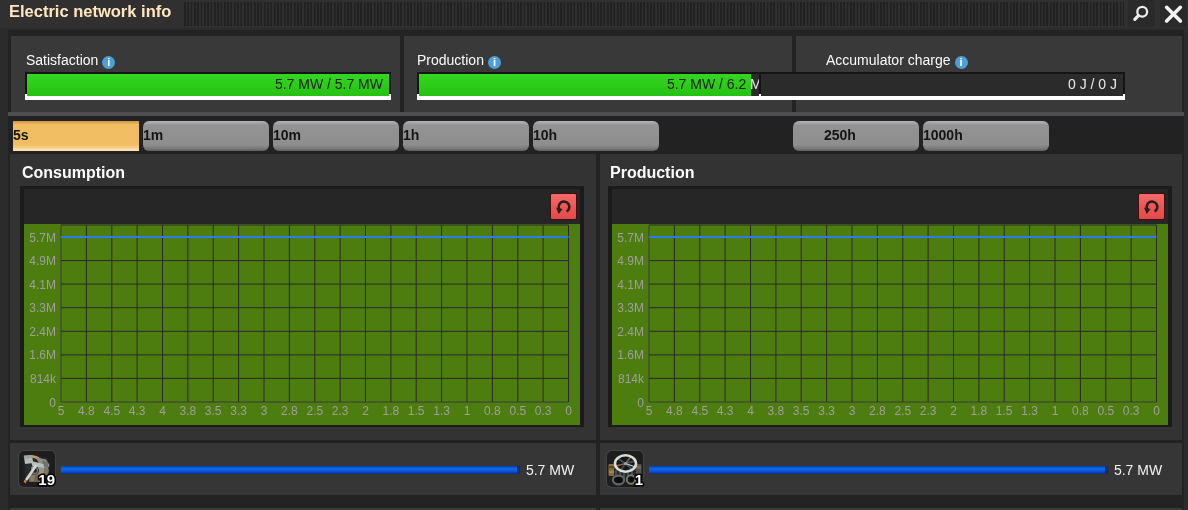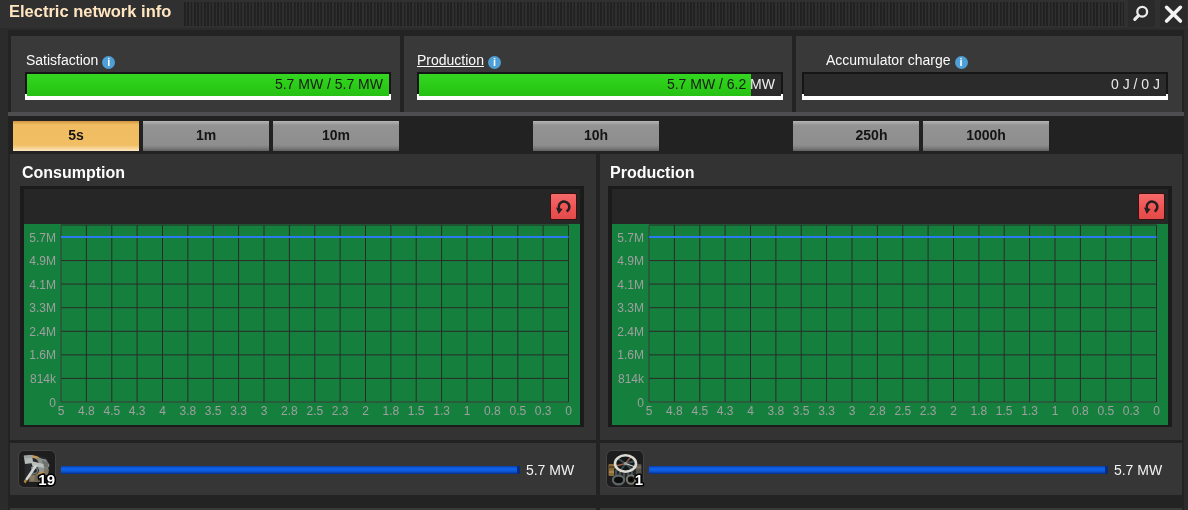--- a/index.html
+++ b/index.html
@@ -16,30 +16,30 @@
 #statbevel{left:8px;top:112px;width:1176px;height:4px;background:#4e4d4f;}
 .statbox{top:36px;height:76px;background:#3a393a;}
 .statlabel{top:52px;font-size:14px;color:#fbfbfb;font-weight:400;}
 .info{display:inline-block;width:13px;height:13px;border-radius:50%;background:#4d9fd6;color:#fff;font-size:11px;font-weight:bold;text-align:center;line-height:12px;vertical-align:-0.5px;margin-left:4px;}
 .pbar{top:72px;width:366px;height:28px;background:#161516;border-bottom:6px solid #ffffff;}
 .pfill{position:absolute;left:2px;top:2px;height:22px;background:linear-gradient(180deg,#35d621 0%,#2bcc17 55%,#27c015 100%);}
 .pempty{position:absolute;left:2px;top:2px;height:22px;width:362px;background:#2c2b2c;}
 .ptext{position:absolute;left:0;right:0;top:4px;font-size:14px;color:#1a1a1a;font-weight:400;text-align:right;padding-right:8px;}
 
 #tabstrip{left:8px;top:116px;width:1176px;height:38px;background:#232223;}
-.tab{top:121px;width:126px;height:30px;text-align:center;font-size:14px;font-weight:bold;color:#141414;line-height:29px;}
+.tab{top:121px;width:126px;height:30px;font-size:14px;font-weight:bold;color:#141414;line-height:29px;}
 .tab.sel{background:linear-gradient(180deg,#cf9340 0%,#f0bd62 12%,#f1be64 80%,#f5ce87 88%,#fde7c1 100%);}
-.tab.gray{background:linear-gradient(180deg,#b5b5b5 0%,#939393 14%,#8e8e8e 80%,#787878 92%,#5f5f5f 100%);}
+.tab.gray{background:linear-gradient(180deg,#b5b5b5 0%,#939393 14%,#8e8e8e 80%,#787878 92%,#5f5f5f 100%);border-radius:6px;}
 
 #lowbg{left:8px;top:154px;width:1176px;height:356px;background:#343334;}
 #divider{left:596px;top:154px;width:4px;height:356px;background:#242324;}
 .gtitle{top:164px;font-size:16px;font-weight:bold;color:#fdfdfd;}
 .chartframe{top:186px;width:564px;height:241px;background:#1c1b1c;}
 .legend{top:189px;width:556px;height:35px;background:#272627;}
-.plot{top:224px;width:556px;height:201px;background:#15803d;}
+.plot{top:224px;width:556px;height:201px;background:#4d7c0f;}
 .resetbtn{top:193px;width:27px;height:27px;background:linear-gradient(180deg,#f66a6a,#ee5252 60%,#e24b4b);border-radius:2px;border:1px solid #3a1010;}
 
 .rowsep{top:440px;height:3px;background:#232223;}
 .row1{top:443px;height:52px;background:#373637;}
 .rowdark{top:495px;height:14px;background:#242324;}
 .row2{top:508px;height:2px;background:#3a393a;}
 .slot{top:451px;width:36px;height:36px;background:#1e1d1e;border-radius:5px;box-shadow:0 0 0 1px #434243;}
 .cnt{position:absolute;right:-3px;bottom:-4px;width:42px;height:24px;will-change:transform;}
 .bluebar{top:466px;width:459px;height:8px;background:linear-gradient(180deg,#0a3da8 0%,#0e62ea 30%,#0d5cdf 60%,#0a3ea8 88%,#072c80 100%);}
 .bluecap{position:absolute;right:0;top:0;width:3px;height:8px;background:#082c7e;}
@@ -63,41 +63,42 @@
         <path d="M6.6 7.3 L20.4 21.1 M20.4 7.3 L6.6 21.1" stroke="#f2f2f2" stroke-width="3.6" stroke-linecap="round"></path>
       </svg>
   </div>
 
   <div class="abs" id="stats"></div>
   <div class="abs statbox" style="left:11px;width:389px;"></div>
   <div class="abs statbox" style="left:404px;width:388px;"></div>
   <div class="abs statbox" style="left:796px;width:386px;"></div>
   <div class="abs" id="statbevel"></div>
   <div class="abs statlabel" style="left:26px;">Satisfaction<span class="info">i</span></div>
-  <div class="abs statlabel" style="left:417px;text-decoration:underline;">Production<span class="info">i</span></div>
+  <div class="abs statlabel" style="left:417px;">Production<span class="info">i</span></div>
   <div class="abs statlabel" style="left:806px;margin-left:20px;">Accumulator charge<span class="info">i</span></div>
   <div class="abs pbar" style="left:25px;">
     <div class="pfill" style="width:362px;"></div>
     <div class="ptext">5.7 MW / 5.7 MW</div>
   </div>
   <div class="abs pbar" style="left:417px;">
     <div class="pempty"></div>
     <div class="pfill" style="width:332px;"></div>
     <div class="ptext" style="clip-path:inset(0 32px 0 0);">5.7 MW / 6.2 MW</div>
     <div class="ptext" style="color:#efefef;clip-path:inset(0 0 0 334px);">5.7 MW / 6.2 MW</div>
   </div>
-  <div class="abs pbar" style="left:802px;">
+  <div class="abs pbar" style="left:759px;">
     <div class="pempty"></div>
     <div class="ptext" style="color:#e8e8e8;">0 J / 0 J</div>
   </div>
 
   <div class="abs" id="tabstrip"></div>
   <div class="abs tab sel" style="left:13px;">5s</div>
   <div class="abs tab gray" style="left:143px;">1m</div>
   <div class="abs tab gray" style="left:273px;">10m</div>
+  <div class="abs tab gray" style="left:403px;">1h</div>
   <div class="abs tab gray" style="left:533px;">10h</div>
   <div class="abs tab gray" style="left:793px;padding-left:31px;">250h</div>
   <div class="abs tab gray" style="left:923px;">1000h</div>
 
   <div class="abs" id="lowbg"></div>
   <div class="abs" style="left:8px;top:154px;width:2px;height:356px;background:#242324;"></div>
   <div class="abs" style="left:1182px;top:154px;width:2px;height:356px;background:#242324;"></div>
   <div class="abs" id="divider"></div>
   <div class="abs gtitle" style="left:22px;">Consumption</div>
   <div class="abs gtitle" style="left:610px;">Production</div>

